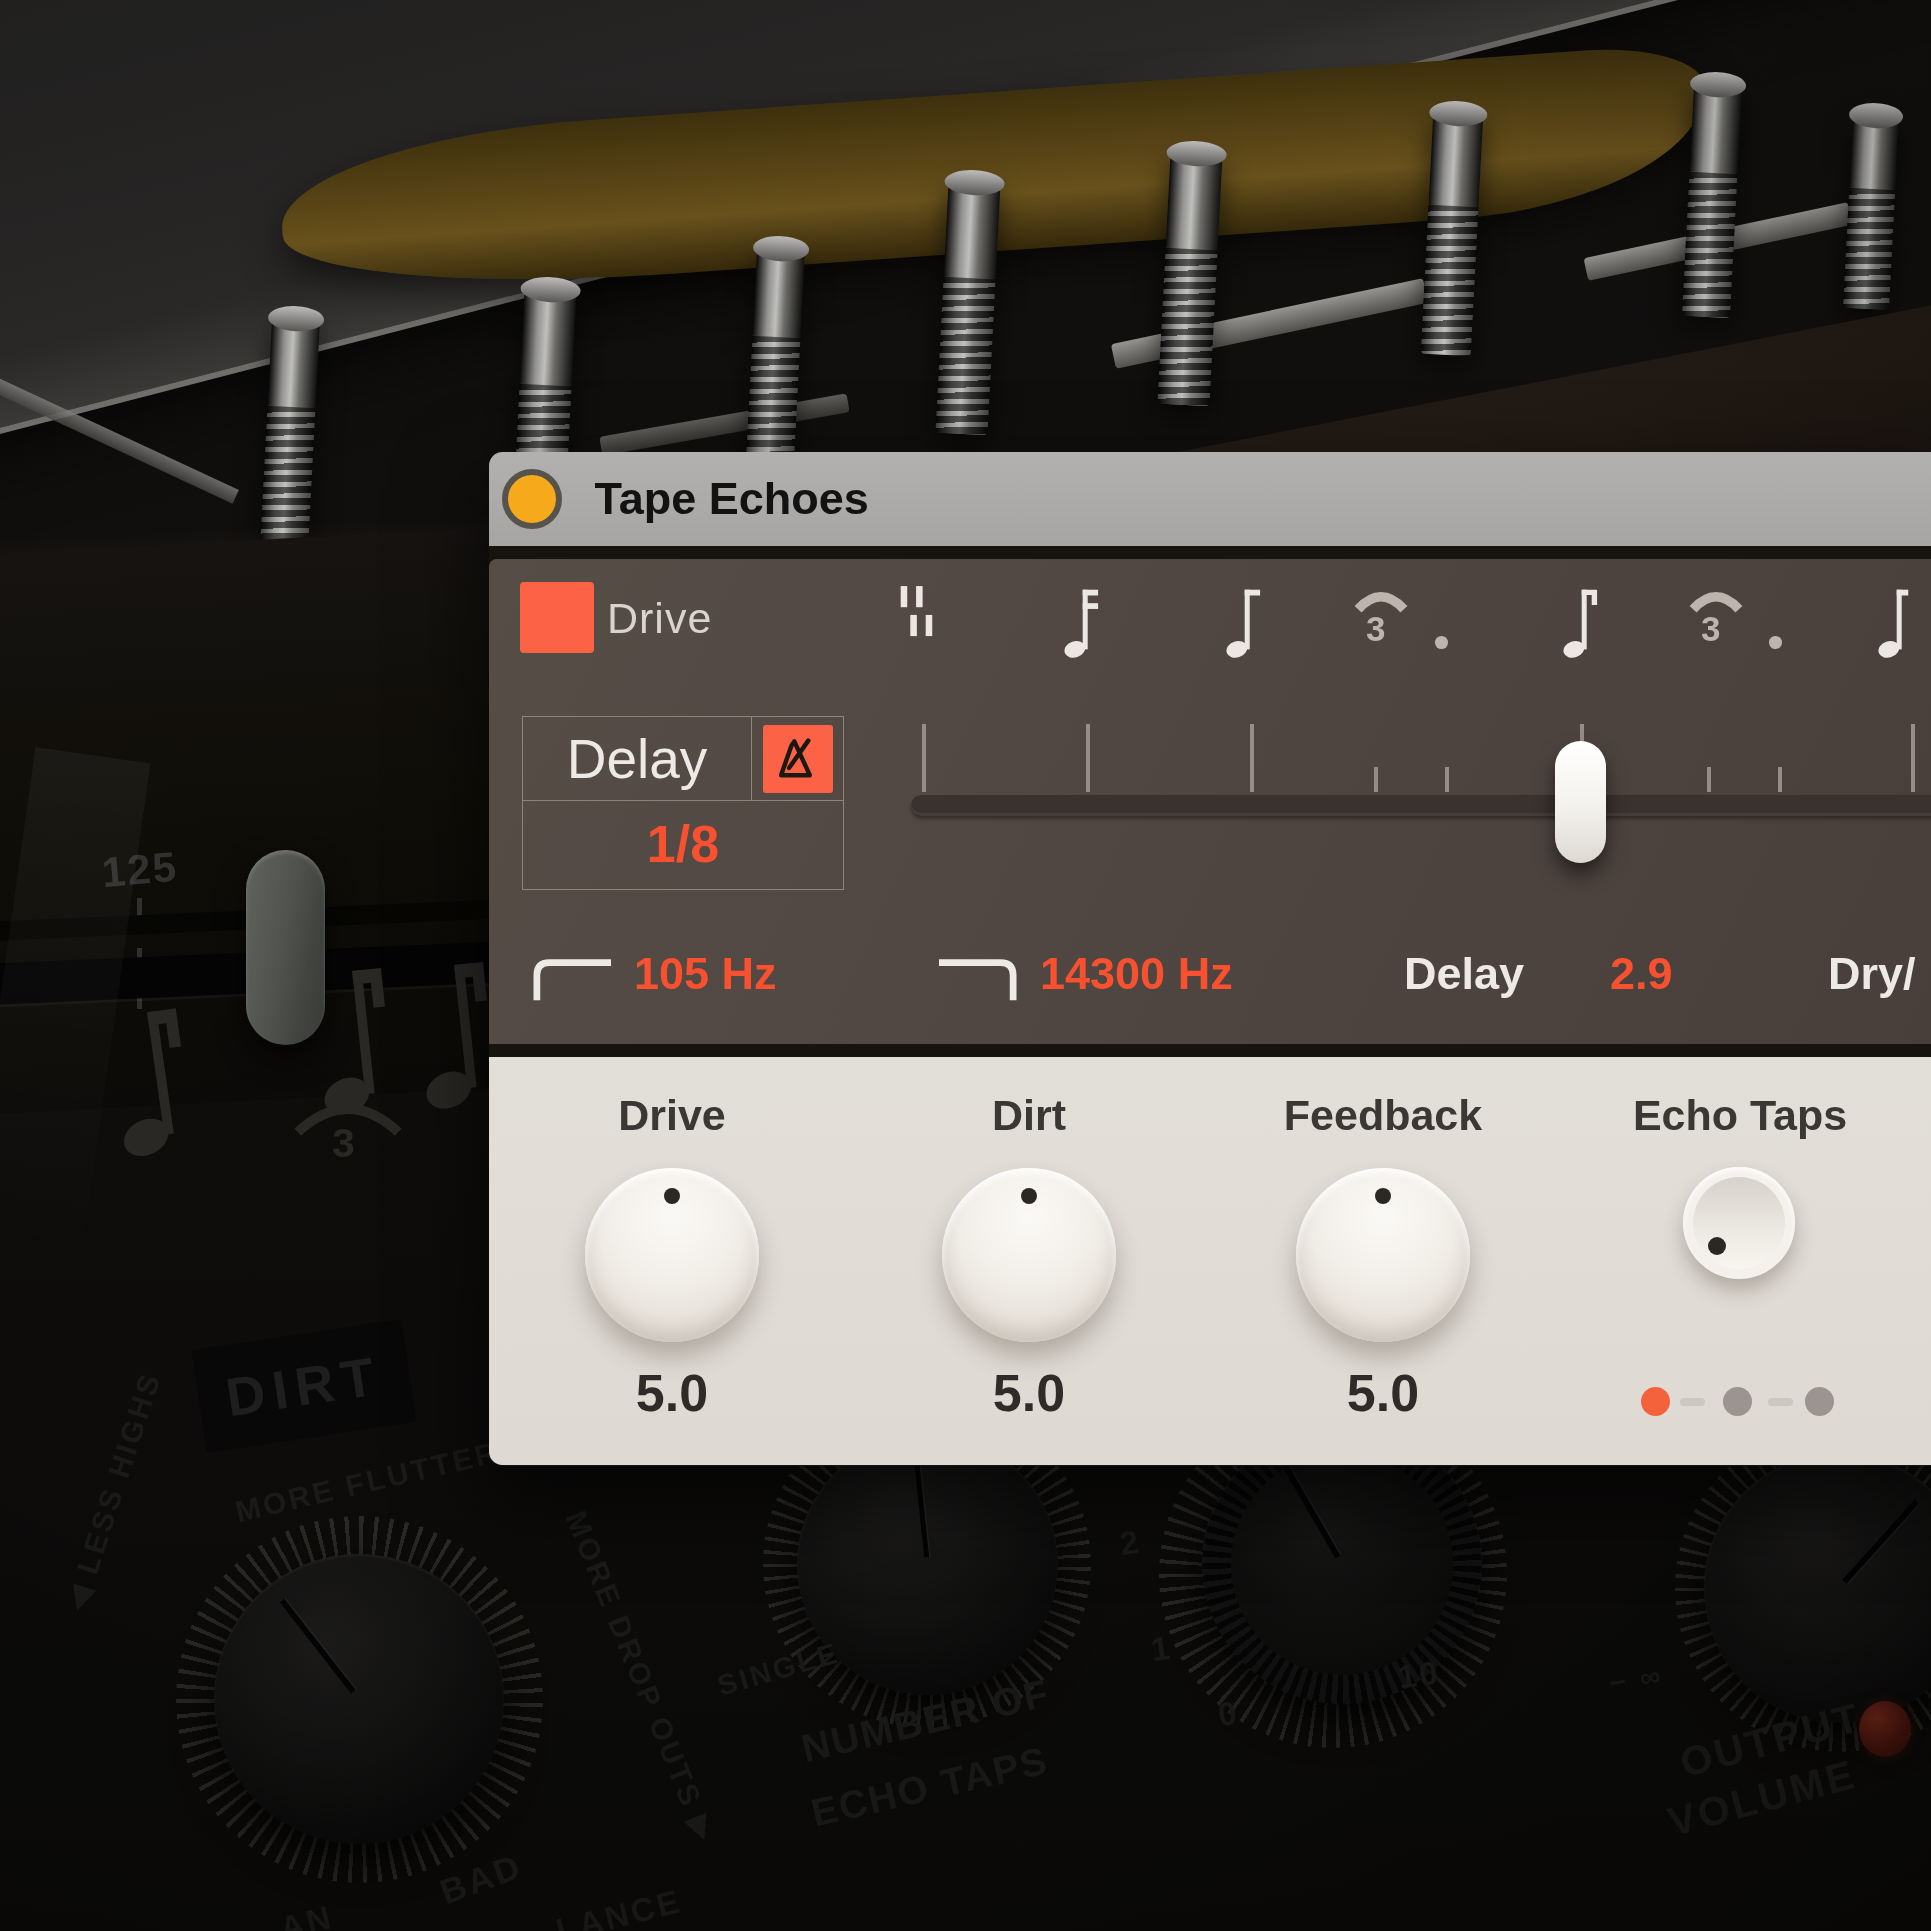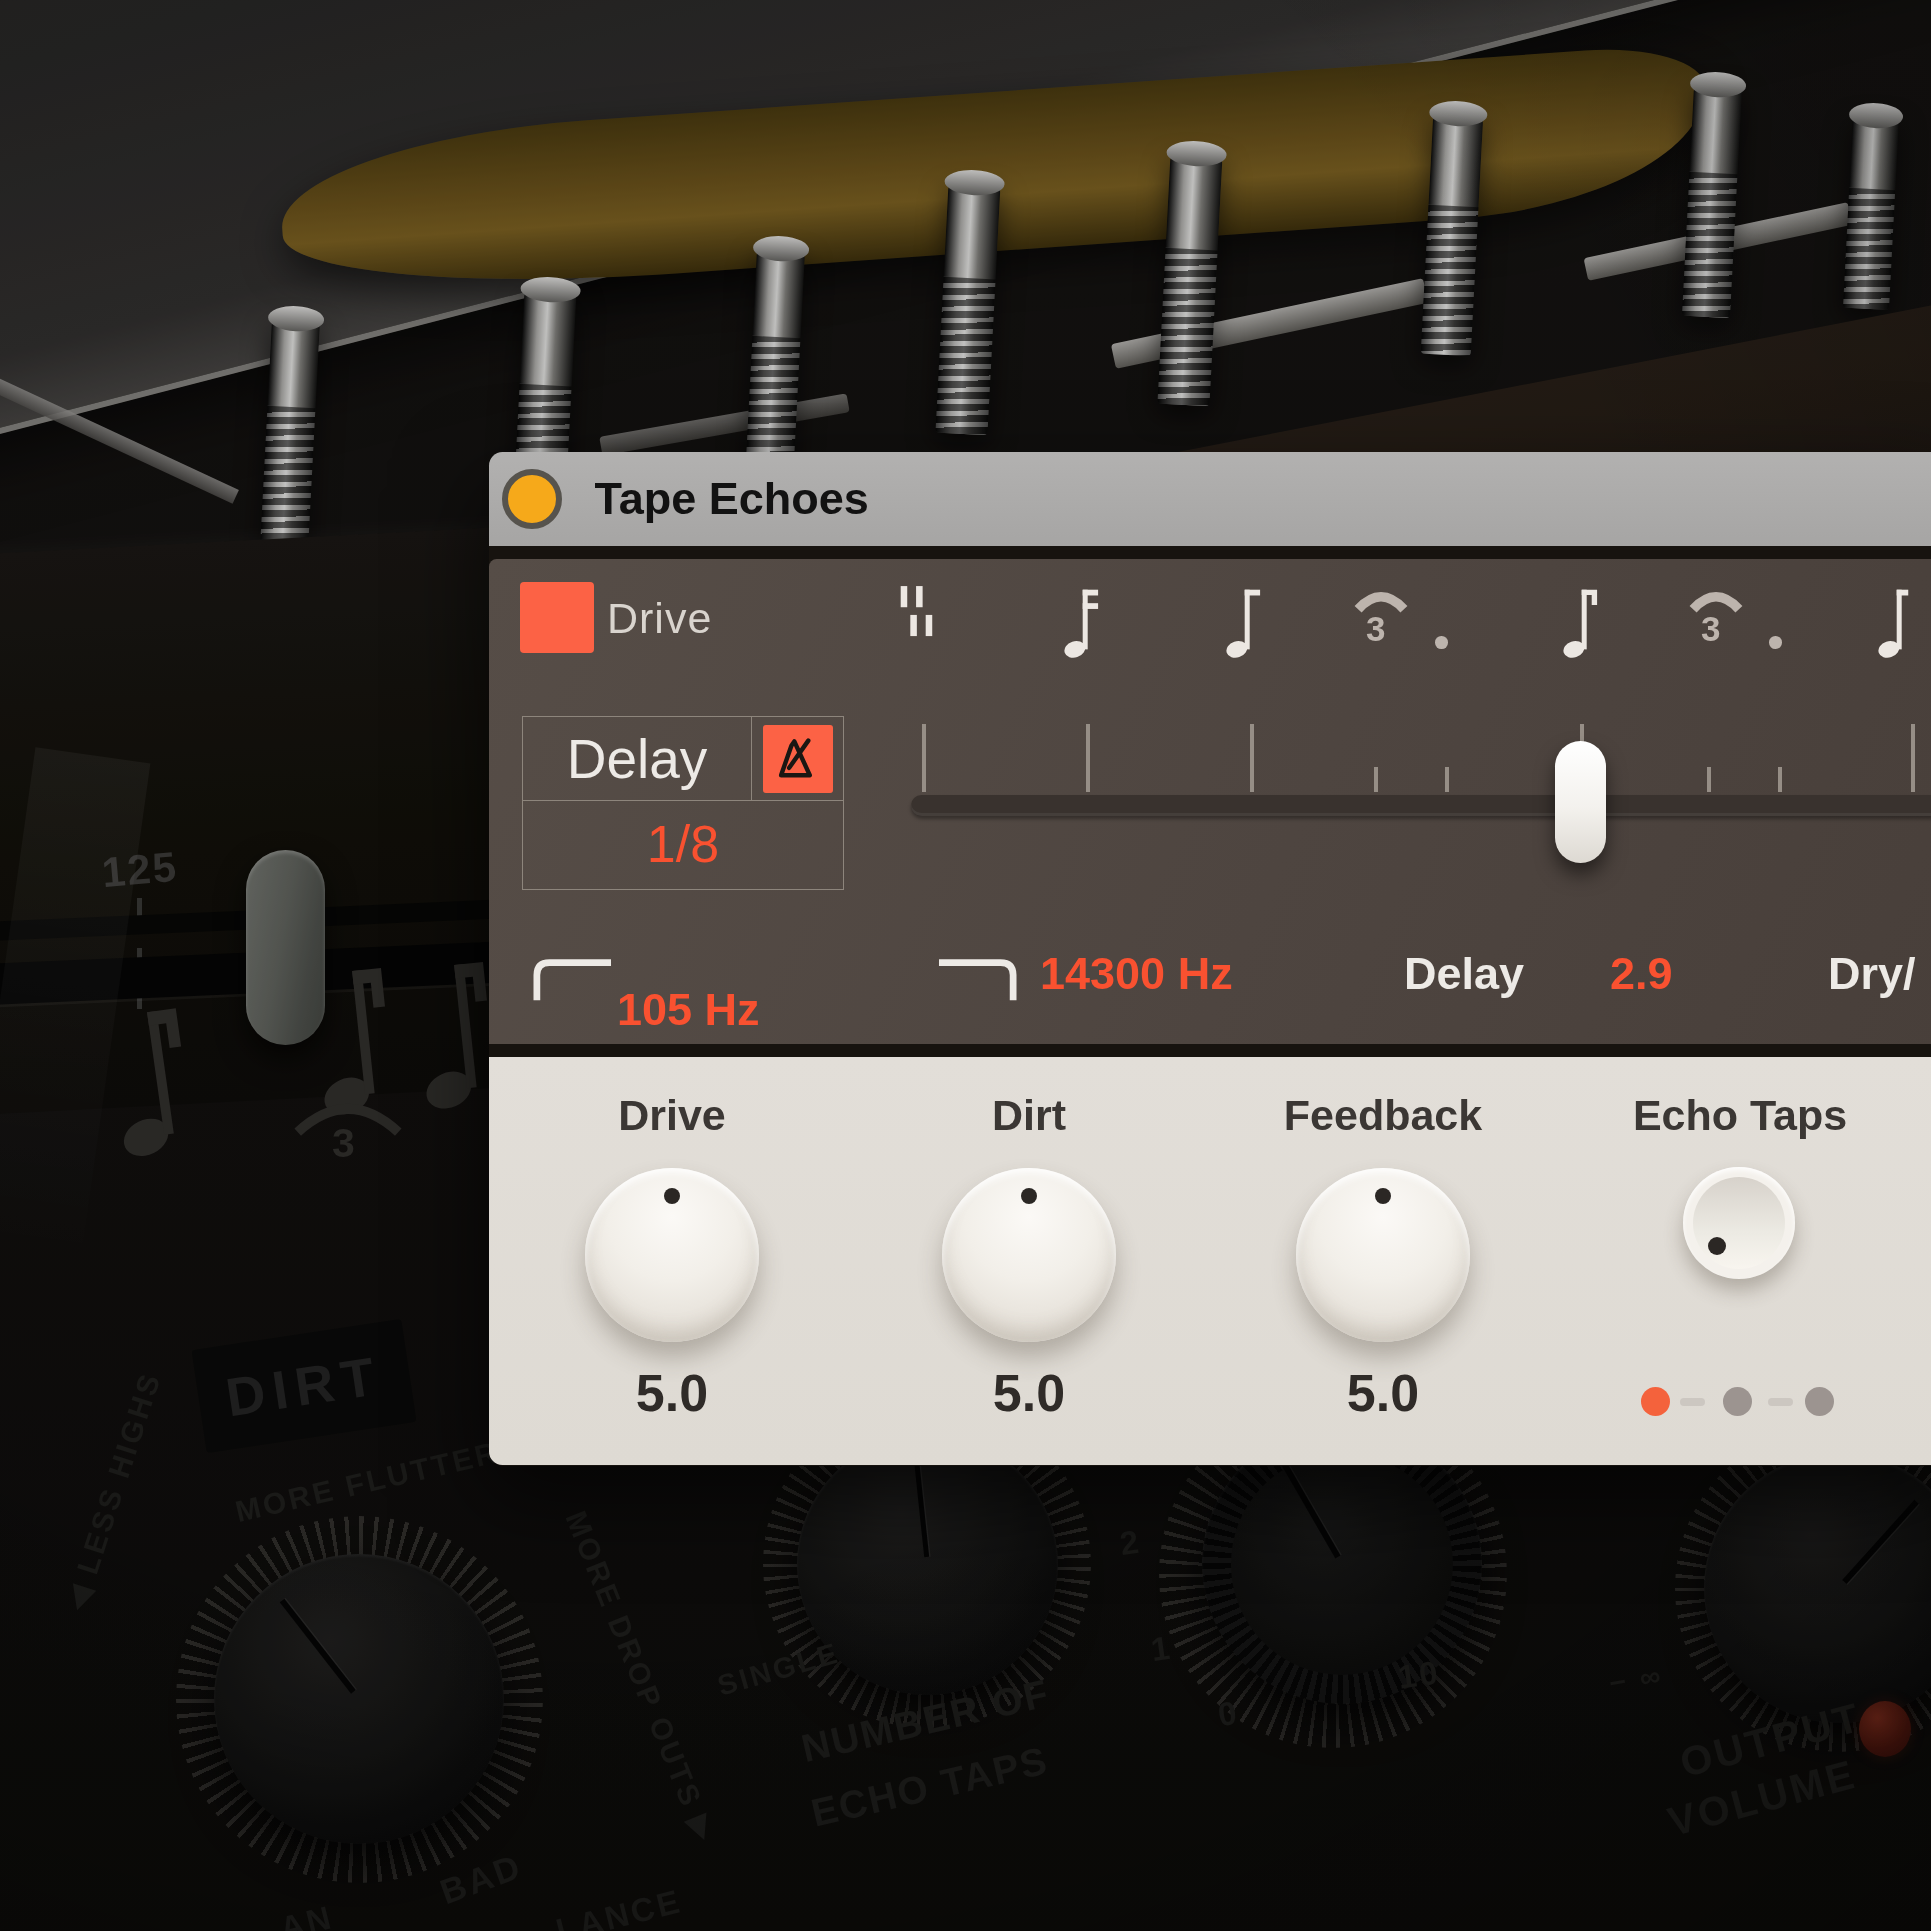--- a/index.html
+++ b/index.html
@@ -90,21 +90,21 @@
   .trip{color:#bdb4ad;font-size:35px;font-weight:bold;}
   .trip-arc{stroke:#bdb4ad;stroke-width:5;fill:none;}
   .trip-dot{width:12.6px;height:12.6px;border-radius:50%;background:#bdb4ad;}
 
   #delay-box{left:33px;top:157px;width:322px;height:174px;border:1.9px solid #8d857c;box-sizing:border-box;}
   #delay-row{height:83px;border-bottom:1.9px solid #8d857c;display:flex;}
   #delay-cell{width:228px;border-right:1.9px solid #8d857c;display:flex;align-items:center;justify-content:center;
        font-size:55px;color:#edeae6;}
   #metro-cell{flex:1;display:flex;align-items:center;justify-content:center;}
   #metro-btn{width:70px;height:68px;border-radius:2.9px;display:flex;align-items:center;justify-content:center;}
-  #delay-value{height:85px;display:flex;align-items:center;justify-content:center;font-size:52px;font-weight:normal;}
+  #delay-value{height:85px;display:flex;align-items:center;justify-content:center;font-size:52px;font-weight:bold;}
 
   .rtick{width:3.9px;background:#968e86;}
   #rail{left:422px;top:236px;width:1159px;height:21px;border-radius:10.6px;background:#39322e;
        box-shadow:inset 0 -2.9px 0 rgba(255,255,255,0.06), 0 2.9px 3.9px rgba(0,0,0,0.35);}
   #handle{left:1066px;top:182px;width:51px;height:122px;border-radius:26px;
        background:linear-gradient(180deg,#ffffff 0%,#f3f1ed 55%,#ddd9d2 100%);
        box-shadow:0 11.6px 19.3px rgba(0,0,0,0.5);}
 
   .filt-row{top:388px;font-size:45px;font-weight:bold;line-height:54px;white-space:nowrap;}
   .white-t{color:#edeae6;}
@@ -301,21 +301,21 @@
     <div class="abs rtick" style="left:1091px;top:165px;height:68px;"></div>
     <div class="abs rtick" style="left:1218px;top:208px;height:25px;"></div>
     <div class="abs rtick" style="left:1289px;top:208px;height:25px;"></div>
     <div class="abs rtick" style="left:1422px;top:165px;height:68px;"></div>
     <div id="rail" class="abs"></div>
     <div id="handle" class="abs"></div>
 
     <svg class="abs filt-icon" style="left:41px;" width="85" height="52" viewBox="0 0 88 54">
       <path d="M7 50 V24 Q7 11 20 11 H84" stroke="#edeae6" stroke-width="7" fill="none"></path>
     </svg>
-    <div class="abs filt-row" style="left:128px;color:#f95130;margin-top:36px;">105 Hz</div>
+    <div class="abs filt-row" style="left:145px;color:#f95130;">105 Hz</div>
     <svg class="abs filt-icon" style="left:446px;" width="85" height="52" viewBox="0 0 88 54">
       <path d="M4 11 H68 Q81 11 81 24 V50" stroke="#edeae6" stroke-width="7" fill="none"></path>
     </svg>
     <div class="abs filt-row" style="left:551px;color:#f95130;">14300 Hz</div>
     <div class="abs filt-row white-t" style="left:915px;">Delay</div>
     <div class="abs filt-row" style="left:1121px;color:#f95130;">2.9</div>
     <div class="abs filt-row white-t" style="left:1339px;">Dry/</div>
   </div>
 
   <div id="light" class="abs">

